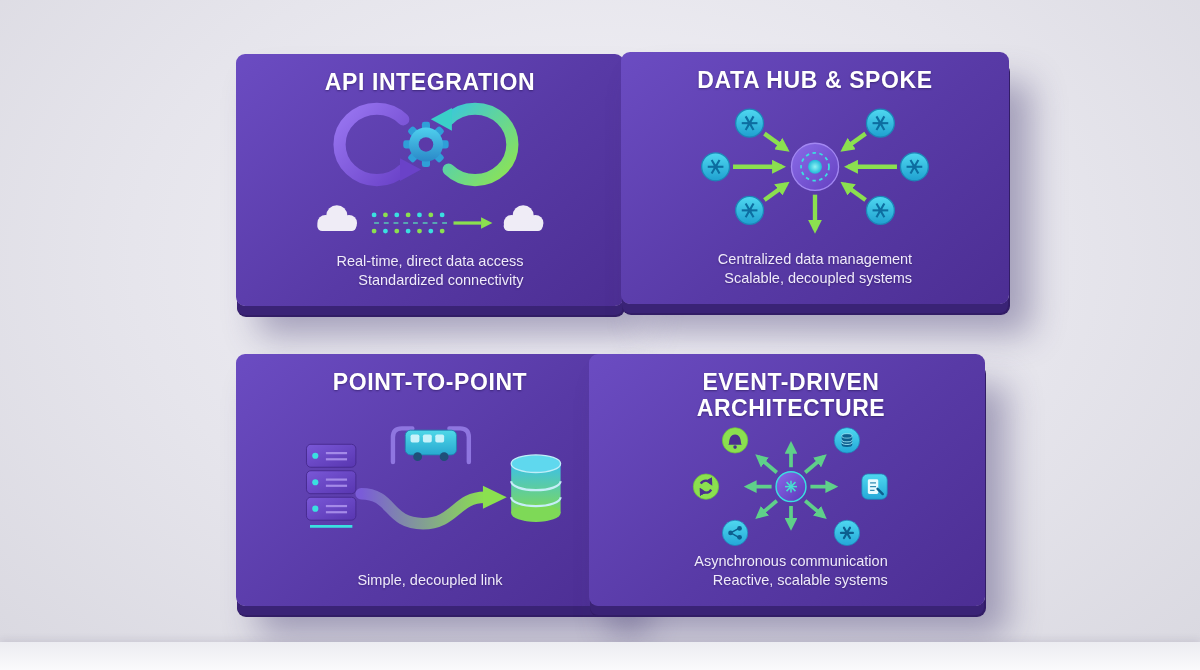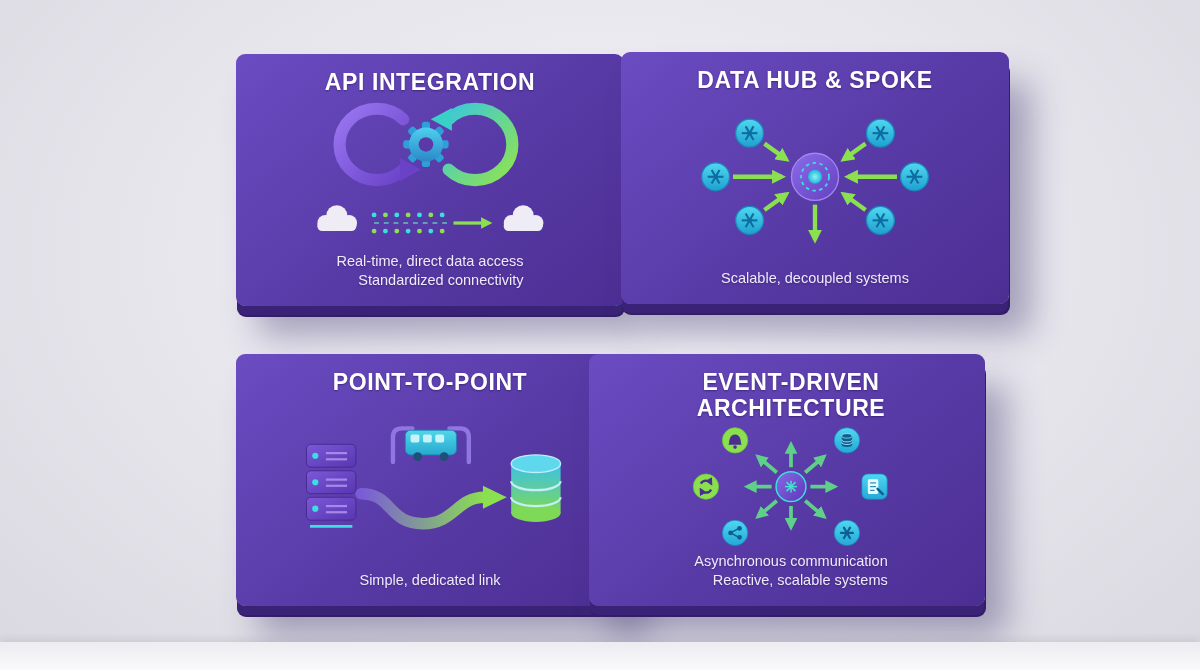--- a/index.html
+++ b/index.html
@@ -213,20 +213,21 @@
       </g>
 
       <g>
         <circle cx="150" cy="80" r="27" fill="url(#gHub)" stroke="#a287f2" stroke-width="1.5"></circle>
         <circle cx="150" cy="80" r="16" fill="none" stroke="#3ae0e0" stroke-width="2" stroke-dasharray="4 4"></circle>
         <circle cx="150" cy="80" r="8" fill="url(#gCore)"></circle>
       </g>
     </svg>
   </div>
   <div class="card-desc">
+    <div>Centralized data management</div>
     <div>Scalable, decoupled systems</div>
   </div>
 </div>
 
 <div class="card" style="left:236px;top:354px;">
   <div class="card-title">POINT-TO-POINT</div>
   <div class="icon-area">
     <svg width="320" height="150" viewBox="0 0 320 170">
       <defs>
         <linearGradient id="gSrv" x1="0" y1="0" x2="1" y2="1">
@@ -286,21 +287,21 @@
       <g transform="translate(252,52)">
         <rect x="0" y="10" width="56" height="56" fill="url(#gDb)"></rect>
         <ellipse cx="28" cy="66" rx="28" ry="10" fill="#7ed957"></ellipse>
         <path d="M0,30 A28,10 0 0 0 56,30" fill="none" stroke="#c6eef8" stroke-width="2.5"></path>
         <path d="M0,48 A28,10 0 0 0 56,48" fill="none" stroke="#c6eef8" stroke-width="2.5"></path>
         <ellipse cx="28" cy="10" rx="28" ry="10" fill="#5fd8ee" stroke="#bfeef8" stroke-width="1.5"></ellipse>
       </g>
     </svg>
   </div>
   <div class="card-desc">
-    <div>Simple, dedicated link</div>
+    <div>Simple, decoupled link</div>
   </div>
 </div>
 
 <div class="card" style="left:589px;top:354px;padding-left:8px;">
   <div class="card-title two-line">EVENT-DRIVEN ARCHITECTURE</div>
   <div class="icon-area">
     <svg width="300" height="138" viewBox="0 0 300 185">
       <defs>
         <linearGradient id="gEHub" x1="0" y1="0" x2="1" y2="1">
           <stop offset="0" stop-color="#8a68e8"></stop>

